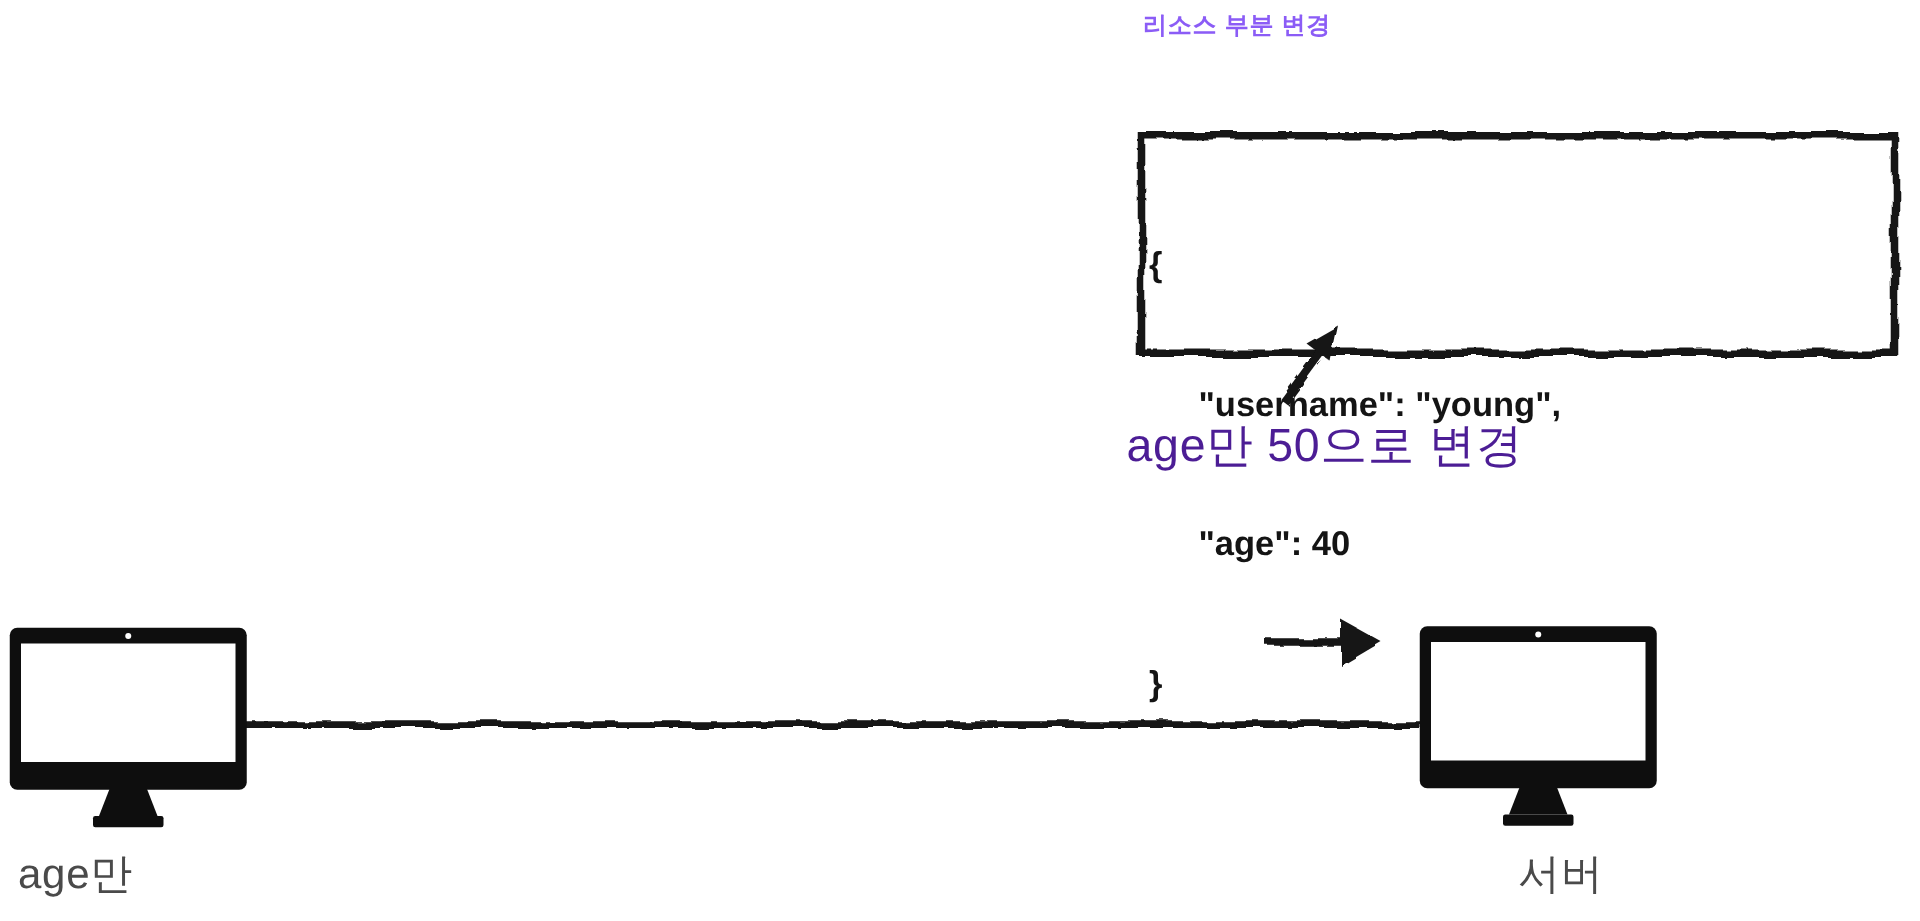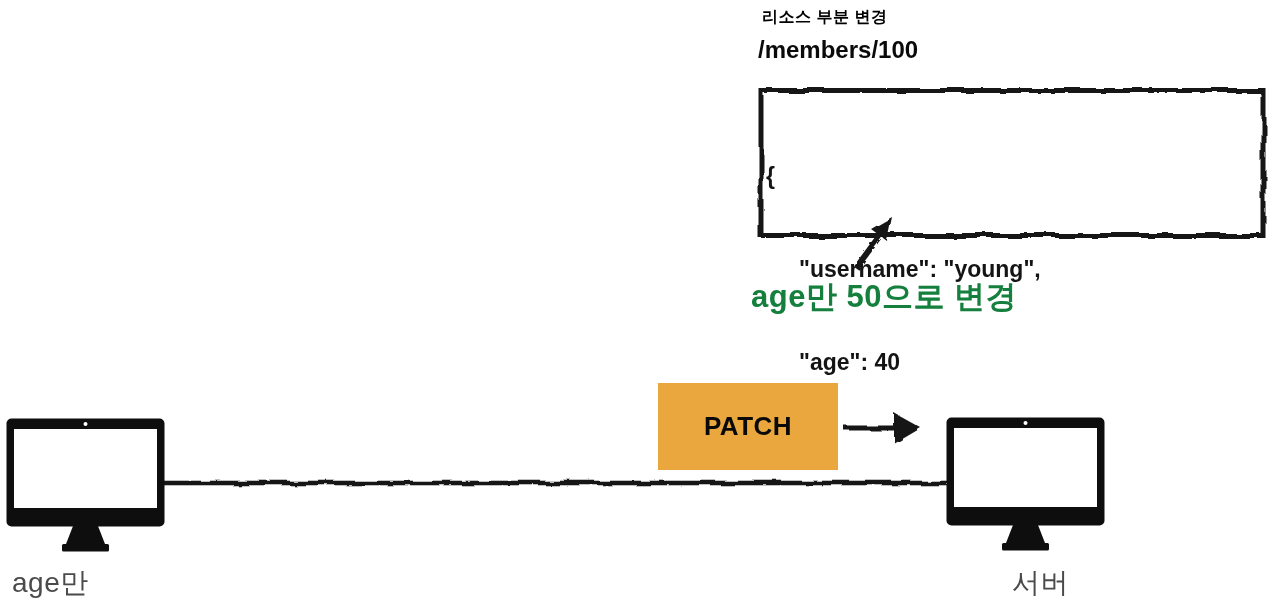--- a/index.html
+++ b/index.html
@@ -15,21 +15,21 @@
     background: #ffffff;
     overflow: hidden;
   }
   .abs { position: absolute; }
 
   
   .res-title {
     left: 762px; top: 7px;
     font-size: 16px;
     font-weight: 700;
-    color: #000000;
+    color: #8b5cf6;
     letter-spacing: 0.5px;
   }
   .req-path {
     left: 758px; top: 36px;
     font-size: 24px;
     font-weight: 700;
     color: #0a0a0a;
   }
   .json-body {
     left: 766px; top: 99px;
@@ -39,22 +39,22 @@
     color: #141414;
     line-height: 31px;
     white-space: pre;
   }
   .json-body .indent { padding-left: 33px; }
   .json-body .num { font-weight: 800; }
 
   .caption {
     left: 751px; top: 276px;
     font-size: 31px;
-    font-weight: 700;
-    color: #15803d;
+    font-weight: 400;
+    color: #4c1d95;
     letter-spacing: 0.5px;
   }
 
   
   .patch-box {
     left: 658px; top: 383px;
     width: 180px; height: 87px;
     background: #E9A73E;
     display: flex;
     align-items: center;
@@ -113,34 +113,30 @@
     </g>
 
     <g filter="url(#sketch)">
       <path d="M856 268 L881 234" fill="none" stroke="#161616" stroke-width="6"></path>
       <polygon points="892,217 871,229 887,241" fill="#161616"></polygon>
     </g>
   </svg>
 
   <div class="abs res-title">리소스 부분 변경</div>
 
-  <div class="abs req-path">/members/100</div>
 
   <div class="abs json-body">
     <div>{</div>
     <div class="indent">"username": "young",</div>
     <div class="indent"><span>"age": </span><span class="num">40</span></div>
     <div>}</div>
   </div>
 
   <div class="abs caption">age만 50으로 변경</div>
 
-  <div class="abs patch-box">
-    <span>PATCH</span>
-  </div>
 
   <div class="abs client-monitor">
     <svg class="monitor" viewBox="0 0 160 134">
       <rect x="0.5" y="0.5" width="158" height="108" rx="5" fill="#0e0e0e"></rect>
       <rect x="8" y="11" width="143" height="79" fill="#ffffff"></rect>
       <circle cx="79.5" cy="6" r="2" fill="#ffffff"></circle>
       <polygon points="67,108 92,108 99,126 60,126" fill="#0e0e0e"></polygon>
       <rect x="56" y="126" width="47" height="7.5" rx="1.5" fill="#0e0e0e"></rect>
     </svg>
   </div>

